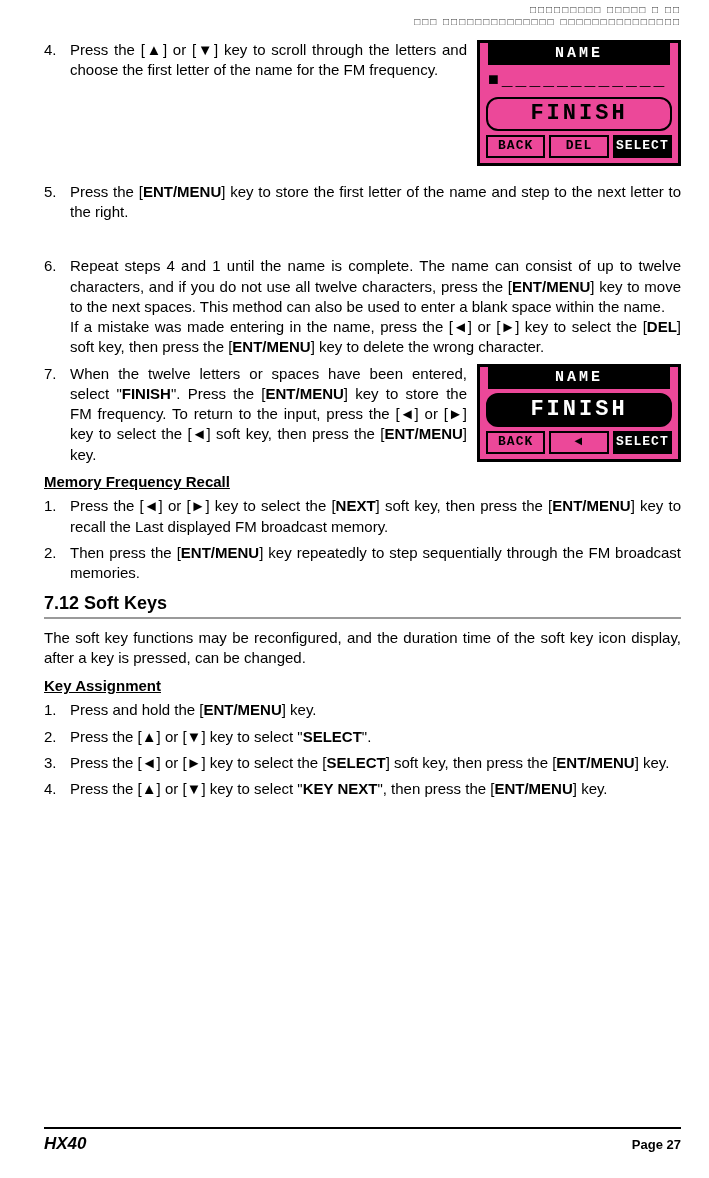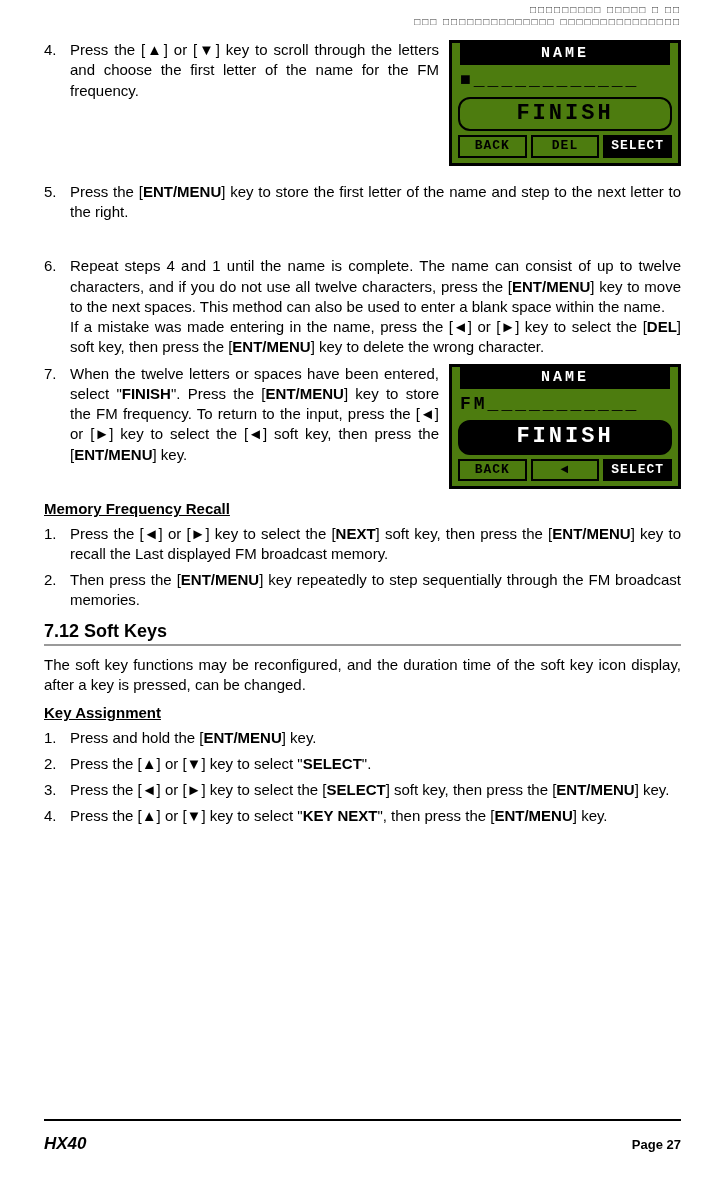--- a/index.html
+++ b/index.html
@@ -24,23 +24,23 @@
     text-align: right;
     line-height: 1.2;
   }
   .list { list-style: none; }
   .item { display: flex; margin-bottom: 6px; }
   .num { width: 26px; flex-shrink: 0; }
   .body { flex: 1; text-align: justify; }
   .with-fig .body { padding-right: 0; }
   .figwrap { float: right; margin-left: 10px; margin-bottom: 4px; }
   .lcd {
-    width: 232px;
+    width: 204px;
     border: 3px solid #000;
-    background: #4d7c0f;
+    background: #ec4899;
     font-family: "Courier New", monospace;
   }
   .lcd-title {
     background: #000;
     color: #fff;
     text-align: center;
     font-weight: bold;
     font-size: 15px;
     letter-spacing: 3px;
     padding: 1px 0;
@@ -80,21 +80,21 @@
   .h712 { font-weight: bold; font-size: 18px; border-bottom: 2px solid #9a9a9a; padding-bottom: 1px; margin-top: 8px; margin-bottom: 9px; }
   .footer {
     position: absolute;
     bottom: 22px;
     left: 44px;
     right: 28px;
     border-top: 2px solid #000;
     display: flex;
     align-items: center;
     justify-content: space-between;
-    padding-top: 12px;
+    padding-top: 4px;
     font-style: italic;
   }
   .brand { font-family: Arial, sans-serif; font-style: italic; font-weight: bold; font-size: 18px; letter-spacing: 0.5px; }
   .brand .thin { font-weight: normal; }
   .page { font-style: normal; font-size: 13px; font-weight: bold; }
   .model { font-style: italic; font-weight: bold; font-size: 17px; }
   .clear { clear: both; }
 </style>
 </head>
 <body>
@@ -142,21 +142,20 @@
       <span>If a mistake was made entering in the name, press the [</span><span>◄</span><span>] or [</span><span>►</span><span>] key to select the [</span><b>DEL</b><span>] soft key, then press the [</span><b>ENT/MENU</b><span>] key to delete the wrong character.</span>
     </div>
   </li>
 
   <li class="item with-fig">
     <div class="num">7.</div>
     <div class="body">
       <div class="figwrap">
         <div class="lcd">
           <div class="lcd-title">NAME</div>
-          <div class="lcd-name">FM___________</div>
           <div class="lcd-finish inv">FINISH</div>
           <div class="lcd-sk">
             <div class="sk">BACK</div>
             <div class="sk">◄</div>
             <div class="sk inv">SELECT</div>
           </div>
         </div>
       </div>
       <span>When the twelve letters or spaces have been entered, select "</span><b>FINISH</b><span>". Press the [</span><b>ENT/MENU</b><span>] key to store the FM frequency.</span>
       <span>To return to the input, press the [</span><span>◄</span><span>] or [</span><span>►</span><span>] key to select the [</span><span>◄</span><span>] soft key, then press the [</span><b>ENT/MENU</b><span>] key.</span>

